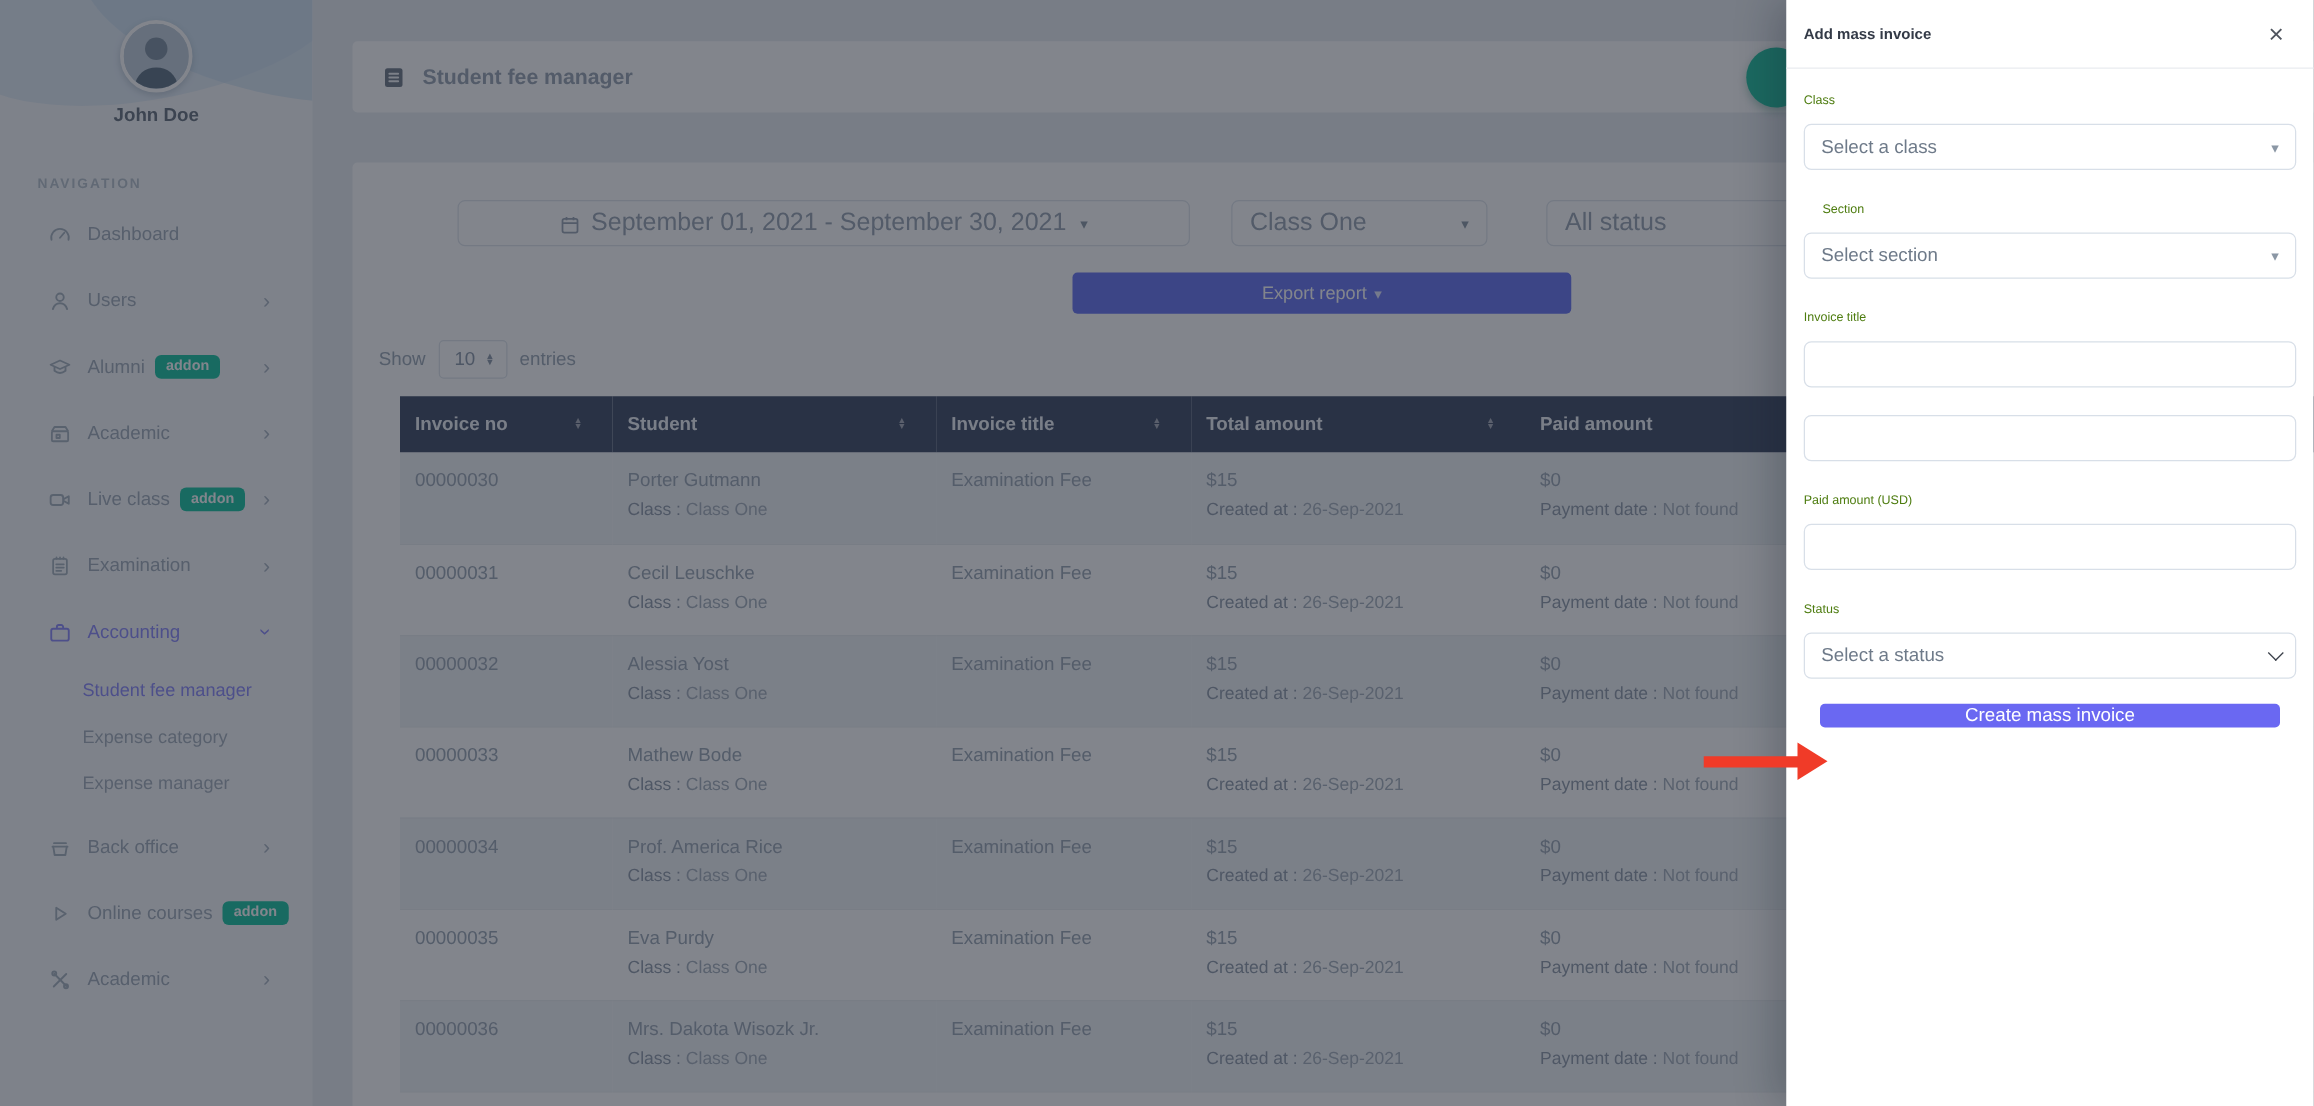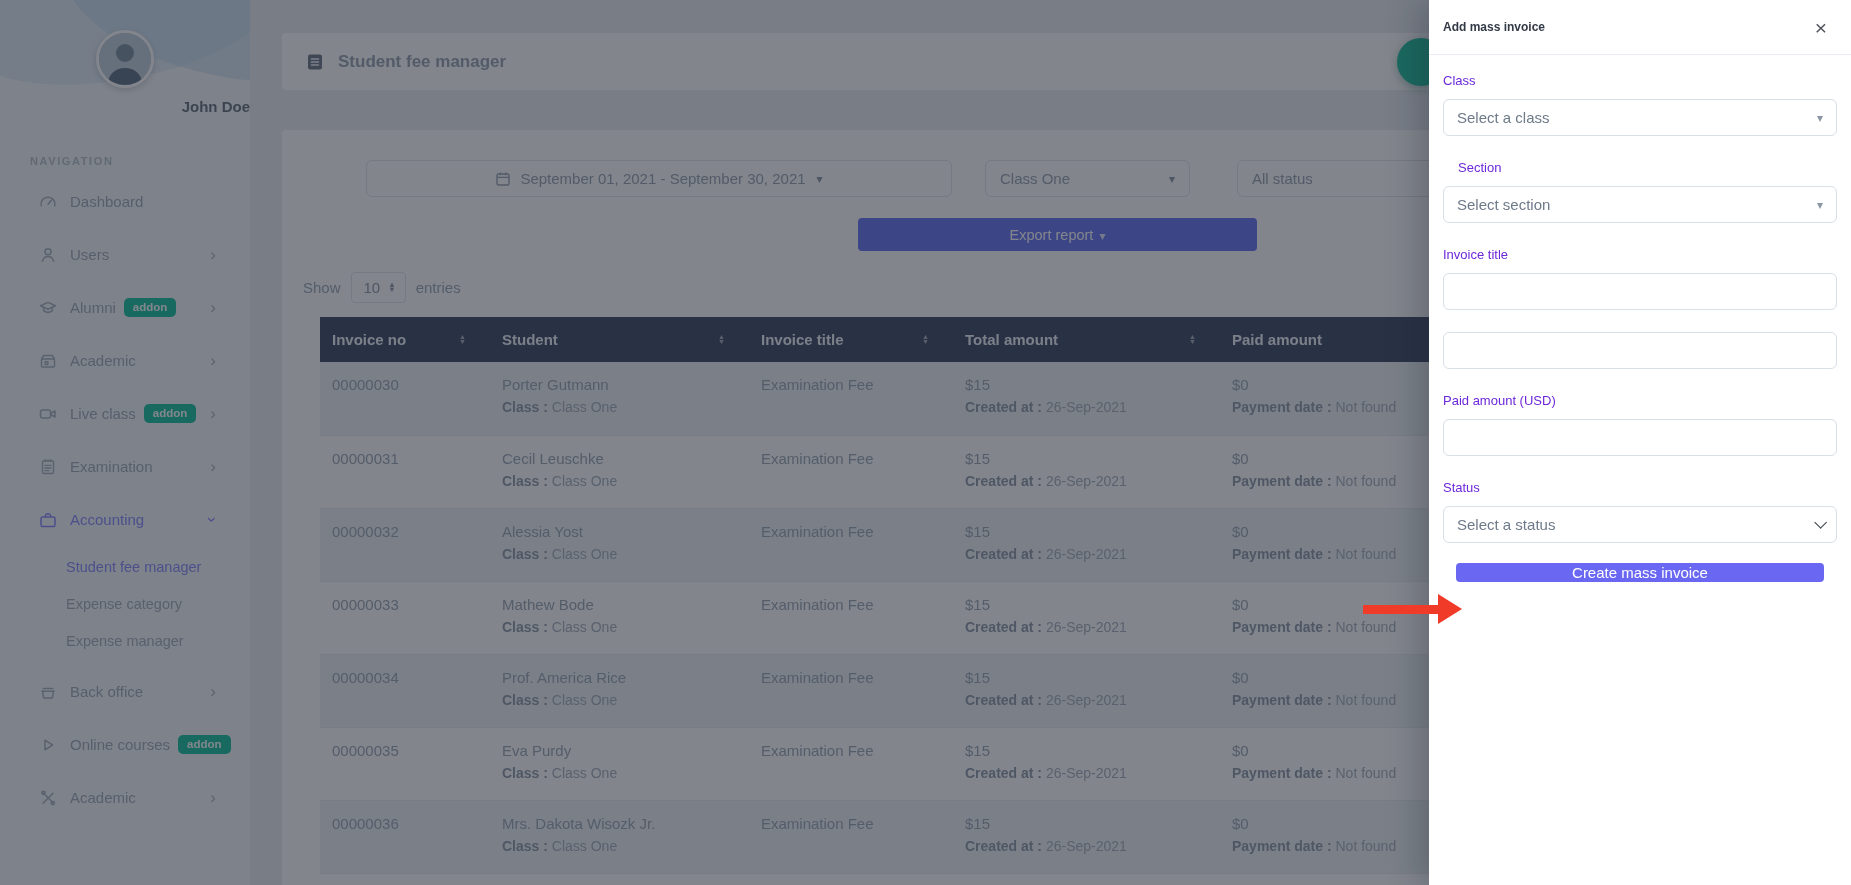--- a/index.html
+++ b/index.html
@@ -5,21 +5,21 @@
   * { margin:0; padding:0; box-sizing:border-box; }
   html,body { width:1851px; height:885px; overflow:hidden; }
   body { font-family:"Liberation Sans", sans-serif; background:#e9edf2; }
   #app { position:relative; width:1851px; height:885px; overflow:hidden; }
 
   
   .sidebar { position:absolute; left:0; top:0; width:250px; height:885px; background:#f7f9fb; z-index:1; overflow:hidden; }
   .sb-decor { position:absolute; top:0; left:0; width:250px; height:140px; overflow:hidden; pointer-events:none; }
   .wave1 { position:absolute; top:-50px; left:-40px; width:320px; height:130px; background:#d8e7f4; opacity:.65; border-radius:0 0 60% 45%; transform:rotate(-7deg); }
   .wave2 { position:absolute; top:-66px; left:60px; width:300px; height:140px; background:#c3daee; opacity:.55; border-radius:0 0 45% 70%; transform:rotate(9deg); }
-  .profile { position:relative; text-align:right; padding-top:30px; }
+  .profile { position:relative; text-align:center; padding-top:16px; }
   .avatar { width:58px; height:58px; border-radius:50%; margin:0 auto; background:#c2cfdb; border:3px solid #fff; box-shadow:0 2px 6px rgba(60,80,100,.25); overflow:hidden; }
   .user-name { margin-top:10px; font-size:15px; font-weight:700; color:#65707c; }
   .nav-heading { margin:40px 0 0 30px; font-size:11px; font-weight:700; letter-spacing:1.6px; color:#b7c2cc; }
   .nav { margin-top:8px; }
   .nav-item { position:relative; height:53px; display:flex; align-items:center; padding-left:38px; cursor:pointer; }
   .nav-item .icn { width:20px; height:20px; margin-right:12px; flex:none; }
   .nav-item .icn svg { display:block; }
   .nav-item .lbl { font-size:15px; color:#9fabb9; }
   .badge { margin-left:8px; background:#15c4a0; color:#ffffff; font-size:11.5px; font-weight:700; padding:3px 9px 4px; border-radius:5px; }
   .chev { position:absolute; right:34px; font-size:17px; color:#a8b3c0; line-height:1; }
@@ -33,21 +33,21 @@
 
   
   .main { position:absolute; left:250px; top:0; right:0; bottom:0; background:#e9edf2; }
   .title-bar { position:absolute; left:32px; top:33px; right:0; height:57px; background:#ffffff; border-radius:4px 0 0 4px; display:flex; align-items:center; padding-left:23px; }
   .title-icon { width:20px; height:20px; margin-right:13px; }
   .page-title { font-size:17px; font-weight:700; color:#97a3b1; }
   .green-fab { position:absolute; left:1147px; top:38px; width:48px; height:48px; border-radius:50%; background:#1cc29e; box-shadow:0 3px 8px rgba(20,120,95,.35); z-index:10; border:none; cursor:pointer; }
 
   .content-card { position:absolute; left:32px; top:130px; right:0; bottom:0; background:#ffffff; border-radius:4px 0 0 0; }
 
-  .field { position:absolute; height:37px; border:1px solid #dfe5ec; border-radius:6px; background:#fff; display:flex; align-items:center; font-size:15px; color:#97a3b1; cursor:pointer; }
+  .field { position:absolute; height:37px; border:1px solid #dfe5ec; border-radius:6px; background:#fff; display:flex; align-items:center; font-size:20px; color:#97a3b1; cursor:pointer; }
   .date-range { left:84px; top:30px; width:586px; justify-content:center; gap:9px; }
   .sel-class { left:703px; top:30px; width:205px; padding:0 14px; }
   .sel-status { left:955px; top:30px; width:220px; padding:0 14px; }
   .caret { margin-left:auto; color:#8b97a5; font-size:12px; }
   .caret::before { content:"▾"; }
   .caret.inline { margin-left:2px; }
   .cal { width:16px; height:16px; }
 
   .export-btn { position:absolute; left:576px; top:88px; width:399px; height:33px; background:#6571f2; color:#ffffff; border:none; border-radius:4px; font-size:14.5px; font-family:inherit; cursor:pointer; }
   .export-btn .caret { color:#e3e6ff; margin-left:6px; }
@@ -61,32 +61,32 @@
   table.grid { position:absolute; left:38px; top:187px; right:0; border-collapse:collapse; table-layout:fixed; width:1548px; }
   .grid col.c1{width:170px}.grid col.c2{width:259px}.grid col.c3{width:204px}.grid col.c4{width:267px}.grid col.c5{width:265px}
   .grid thead th { background:#3b4863; height:45px; text-align:left; padding:0 12px; font-size:15px; font-weight:600; color:#eef1f6; cursor:pointer; }
   .th-flex { display:flex; align-items:center; justify-content:space-between; padding-right:12px; }
   .sort { display:flex; flex-direction:column; line-height:.6; font-size:7px; color:rgba(255,255,255,.55); }
   .sort::before { content:"▲"; } .sort::after { content:"▼"; }
   .grid tbody td { vertical-align:top; padding:14px 12px 13px; border-bottom:1px solid #e9edf0; height:73px; }
   .grid tbody tr:nth-child(odd) { background:#f0f3f6; }
   .cell-main { font-size:15px; color:#9aa6b4; }
   .cell-sub { margin-top:6px; font-size:14px; color:#a5b0bc; }
-  .cell-sub b { color:#8e9aa9; font-weight:700; }
+  .cell-sub b { color:#8e9aa9; font-weight:400; }
 
   
   .overlay { position:absolute; inset:0; background:rgba(27,33,45,.55); z-index:50; }
   .modal { position:absolute; right:0; top:0; width:422px; height:885px; background:#ffffff; z-index:60; box-shadow:-10px 0 30px rgba(20,26,40,.25); }
   .modal-header { height:55px; border-bottom:1px solid #e9ebf0; display:flex; align-items:center; padding:0 24px 0 14px; }
   .modal-title { font-size:12px; font-weight:700; color:#333a47; }
   .modal-close { margin-left:auto; background:none; border:none; font-size:21px; color:#4f545e; cursor:pointer; line-height:1; font-family:inherit; }
   .modal-body { padding:16px 14px 0; }
   .fgroup { margin-top:22px; }
   .fgroup:first-child { margin-top:0; }
-  .flabel { display:block; font-size:13px; font-weight:500; color:#6d28d9; line-height:19px; margin-bottom:9px; }
+  .flabel { display:block; font-size:10px; font-weight:500; color:#4d7c0f; line-height:19px; margin-bottom:9px; }
   .flabel.indent { padding-left:15px; }
   .fbox { height:37px; width:100%; border:1px solid #d8dfe8; border-radius:6px; background:#fff; display:flex; align-items:center; padding:0 13px; font-size:15px; color:#6e7a89; cursor:pointer; }
   .finput { height:37px; width:100%; border:1px solid #d8dfe8; border-radius:6px; padding:0 13px; font-size:15px; color:#3d4553; font-family:inherit; }
   .native-caret { margin-left:auto; width:9px; height:9px; border-right:1.6px solid #3a3f49; border-bottom:1.6px solid #3a3f49; transform:rotate(45deg) translateY(-3px); }
   .create-btn { display:block; margin:20px 13px 0; width:calc(100% - 26px); height:19px; background:#6a68f2; color:#ffffff; border:none; border-radius:4px; font-size:15px; font-weight:500; font-family:inherit; cursor:pointer; }
 
   
   .arrow-bar { position:absolute; left:1363px; top:605px; width:77px; height:9px; background:#f03b28; z-index:70; }
   .arrow-head { position:absolute; left:1438px; top:594px; width:0; height:0; border-left:24px solid #f03b28; border-top:15px solid transparent; border-bottom:15px solid transparent; z-index:70; }
 </style>

